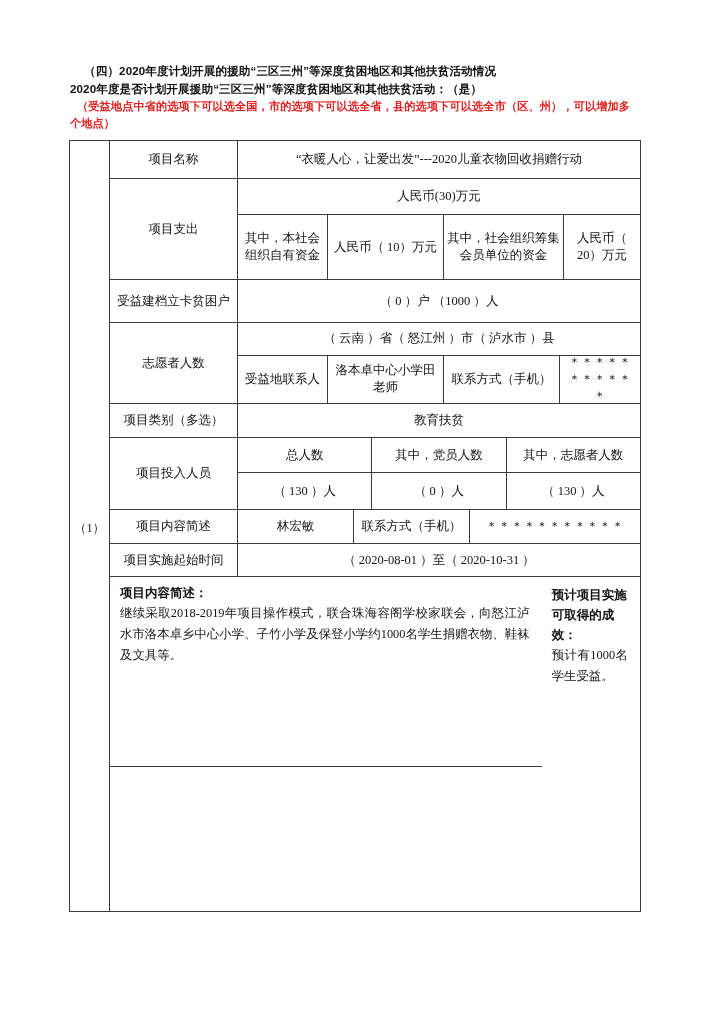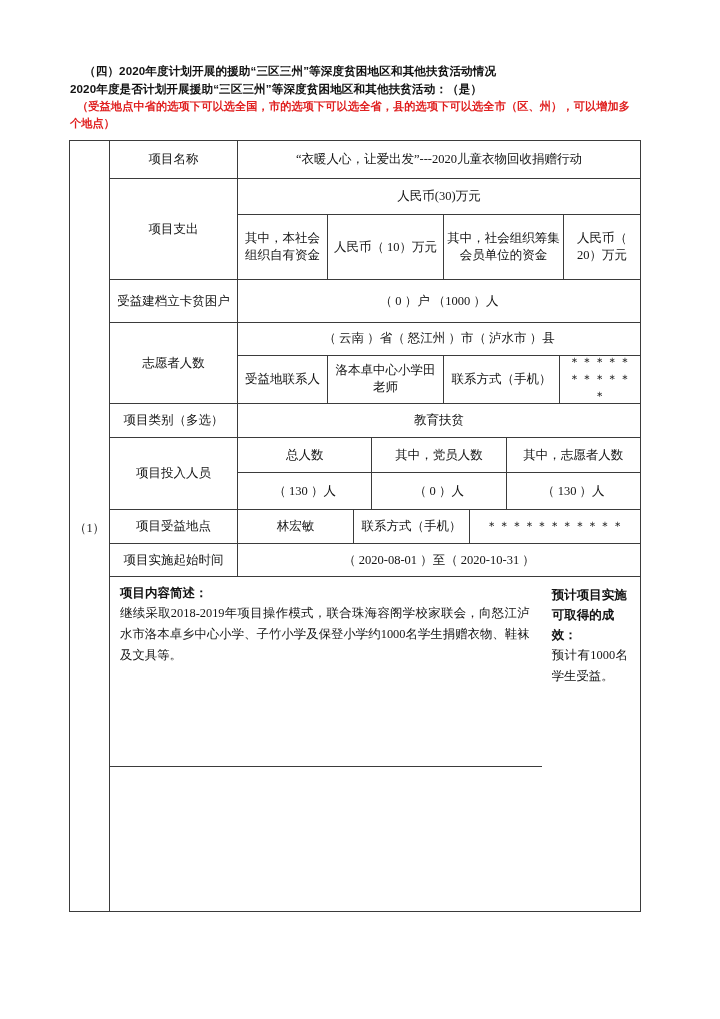--- a/index.html
+++ b/index.html
@@ -271,21 +271,21 @@
           </div>
           <div class="stack-row ppl-val">
             <div class="cell c-third">（ 130 ）人</div>
             <div class="cell c-third">（ 0 ）人</div>
             <div class="cell c-third noborder">（ 130 ）人</div>
           </div>
         </div>
       </div>
 
       <div class="row r-contact">
-        <div class="cell lbl">项目受益地点</div>
+        <div class="cell lbl">项目内容简述</div>
         <div class="cell c-org">林宏敏</div>
         <div class="cell c-orgph">联系方式（手机）</div>
         <div class="cell c-orgphv noborder stars">＊＊＊＊＊＊＊＊＊＊＊</div>
       </div>
 
       <div class="row r-time">
         <div class="cell lbl">项目实施起始时间</div>
         <div class="cell grow noborder">（  2020-08-01  ）至（  2020-10-31  ）</div>
       </div>
 

